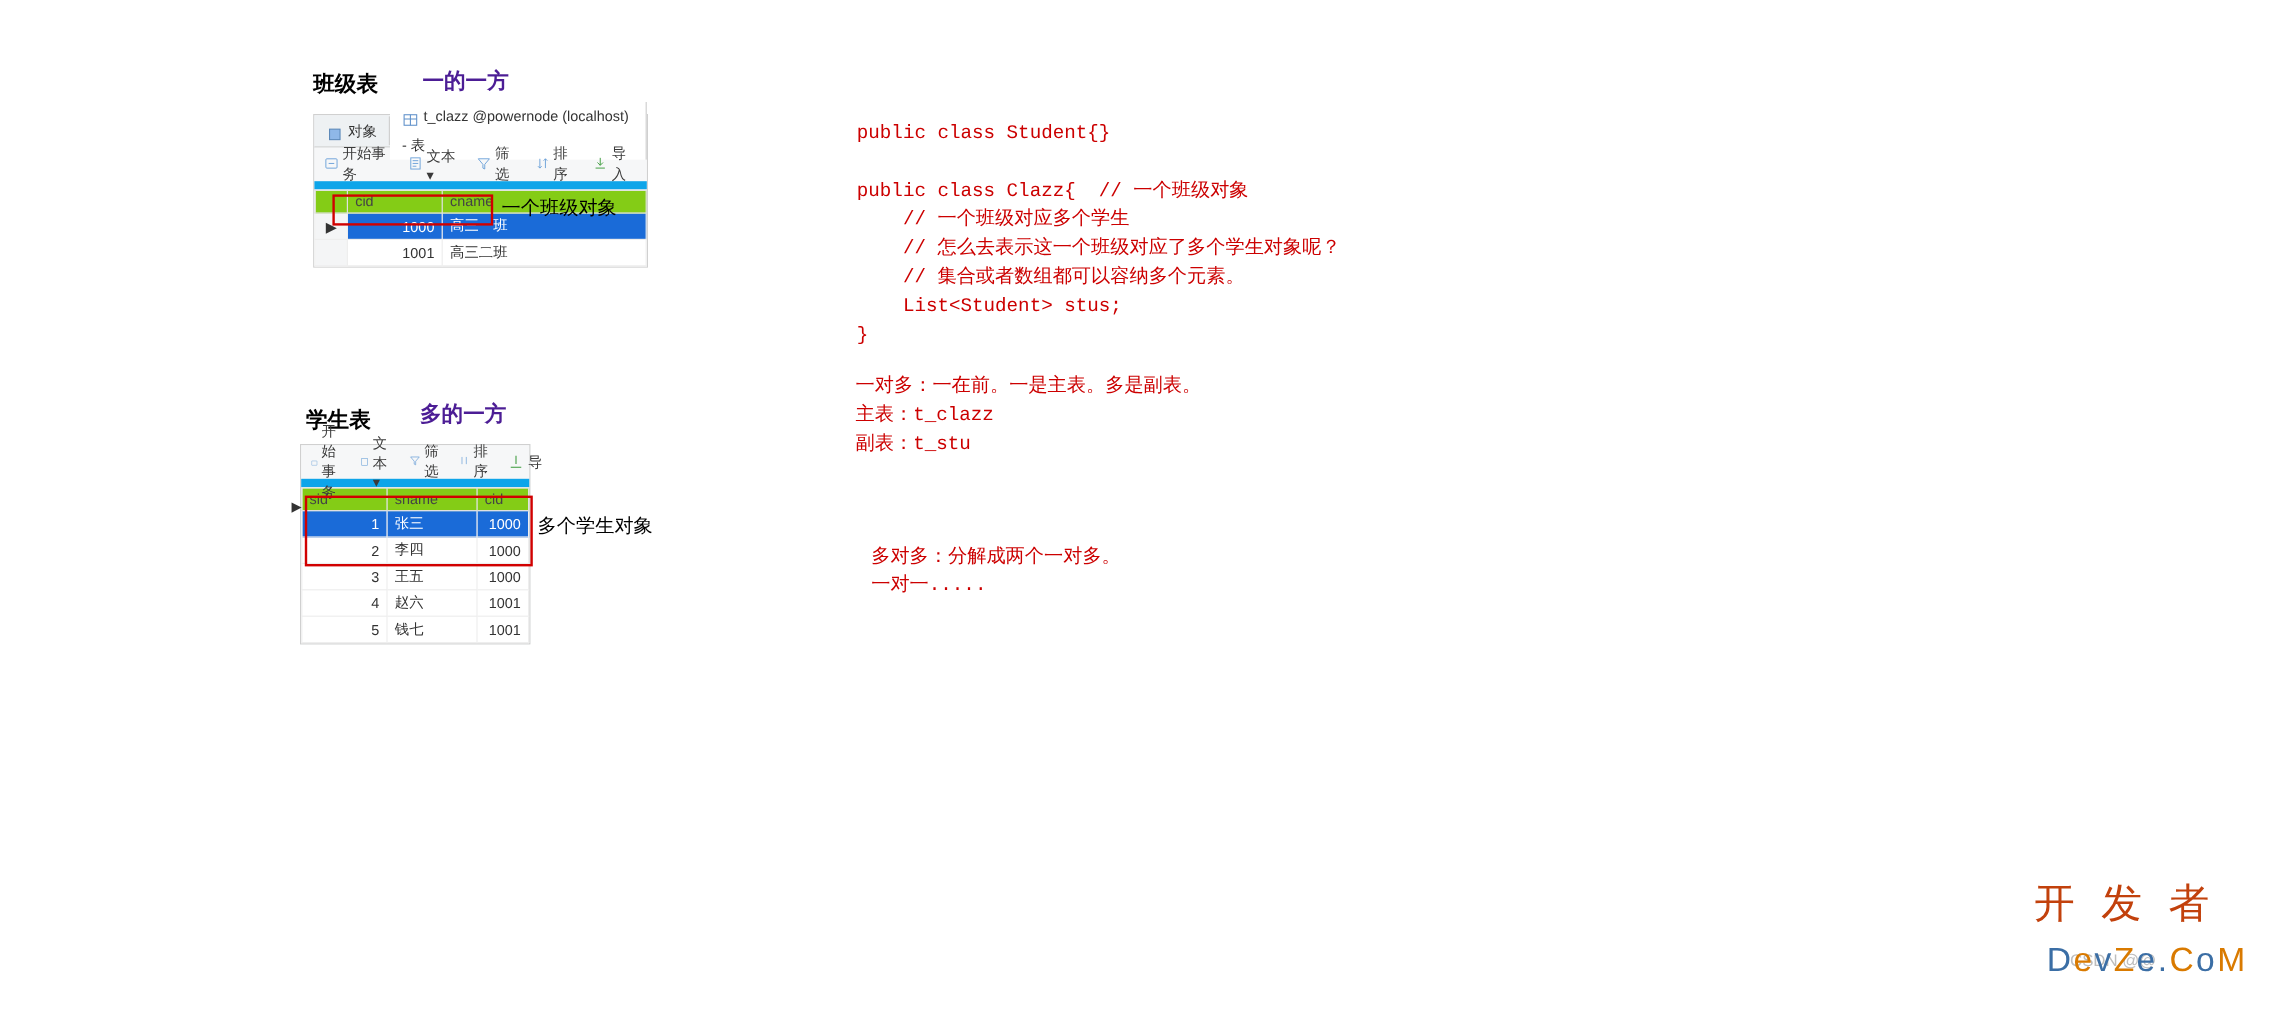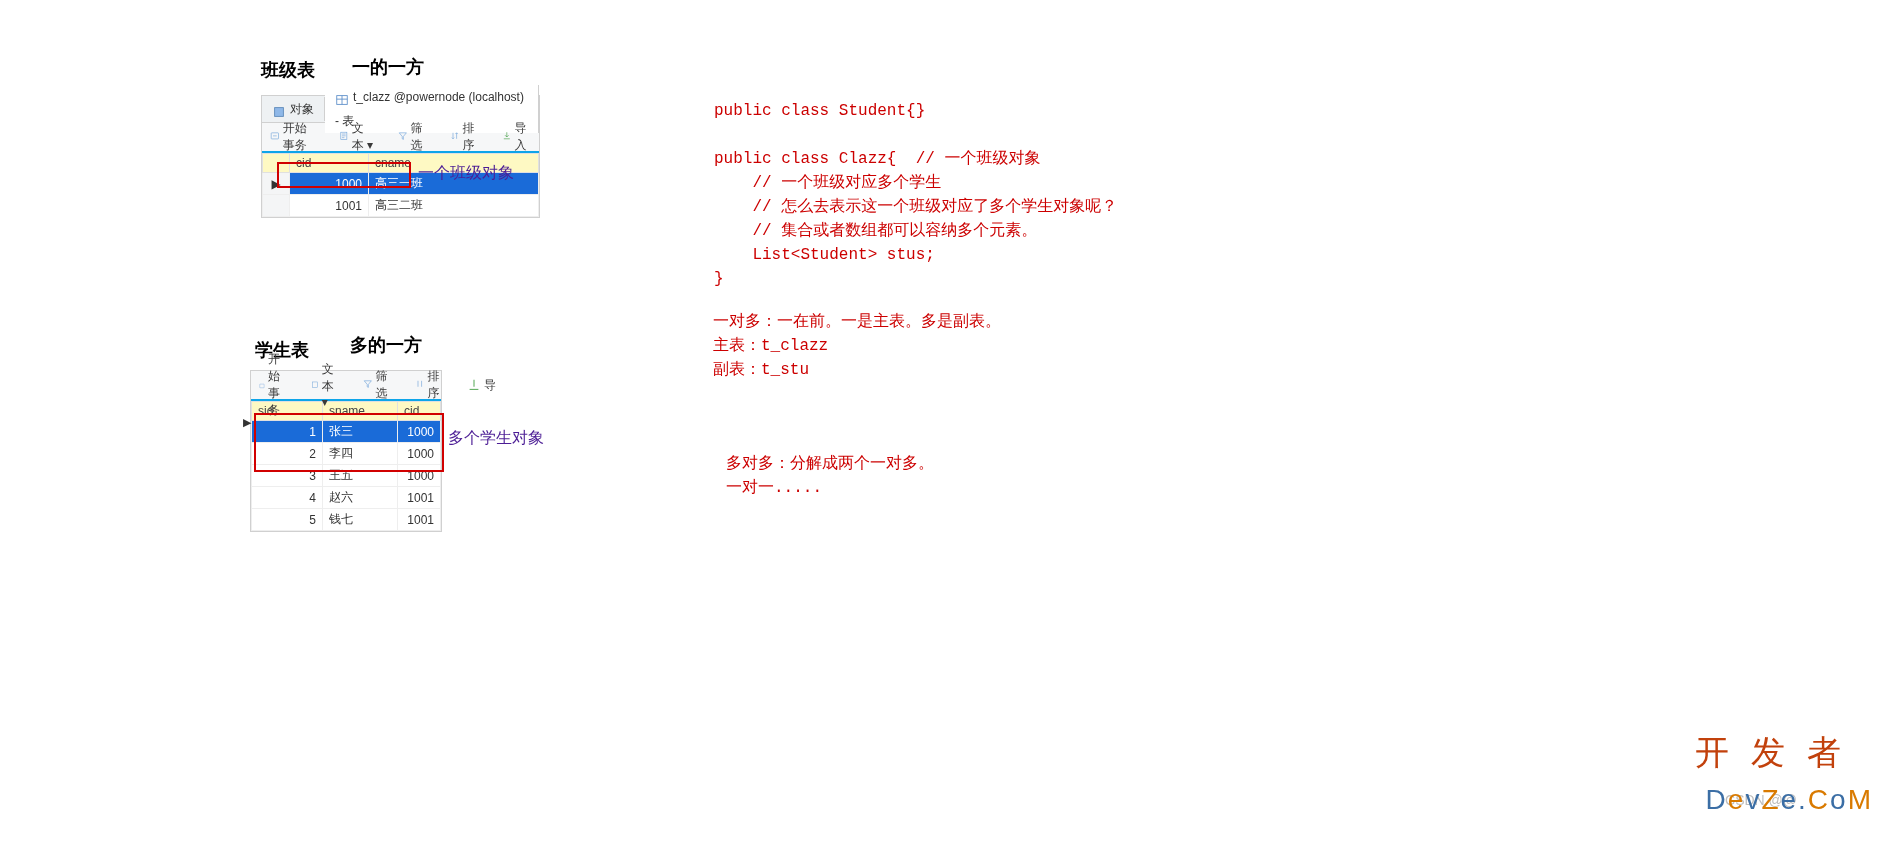--- a/index.html
+++ b/index.html
@@ -23,21 +23,21 @@
   .heading {
     font-family: "SimSun", "NSimSun", serif;
     font-weight: bold;
     font-size: 18px;
     color: #000;
   }
   .subheading {
     font-family: "SimSun", "NSimSun", serif;
     font-weight: bold;
     font-size: 18px;
-    color: #000000;
+    color: #4c1d95;
   }
   
   .db-win {
     position: absolute;
     border: 1px solid #d0d0d0;
     background: #f6f7f8;
     font-size: 12px;
     color: #333;
   }
   .db-tabs {
@@ -53,56 +53,56 @@
     border-right: 1px solid #d0d0d0;
   }
   .db-tab.active { background: #fff; font-weight: normal; }
   .db-iconbox {
     display:inline-block; width:14px; height:14px; vertical-align:middle; margin-right:4px;
   }
   .db-toolbar {
     display: flex;
     align-items: center;
     height: 28px;
-    border-bottom: 2px solid #0ea5e9;
+    border-bottom: 7px solid #0ea5e9;
     background: #f6f7f8;
-    gap: 15px;
+    gap: 4px;
     padding: 0 4px;
   }
   .tb-item {
     display: flex;
     align-items: center;
     gap: 3px;
     padding: 0 4px;
     color: #3a3a3a;
   }
   .tb-icon { width:14px; height:14px; display:inline-block; }
   .db-table { border-collapse: collapse; width: 100%; background:#fff; }
   .db-table th {
     text-align: left;
     font-weight: normal;
-    background: #fef9c3;
+    background: #84cc16;
     border: 1px solid #e0e0e0;
     padding: 2px 6px;
     color:#444;
   }
   .db-table td {
     border: 1px solid #eee;
     padding: 2px 6px;
   }
   .db-table td.num { text-align: right; }
   .row-sel td { background: #1a6bd8; color: #fff; }
   .red-box {
     position:absolute;
     border: 2px solid #d10000;
     pointer-events:none;
   }
   .annotation {
     position:absolute;
-    color:#4c1d95;
+    color:#000000;
     font-family:"SimSun","NSimSun",serif;
     font-size:16px;
   }
   .watermark1 {
     position:absolute;
     right:30px; bottom:70px;
     color:#c2410c;
     font-family:"Microsoft YaHei",sans-serif;
     font-size:34px;
     letter-spacing:22px;

